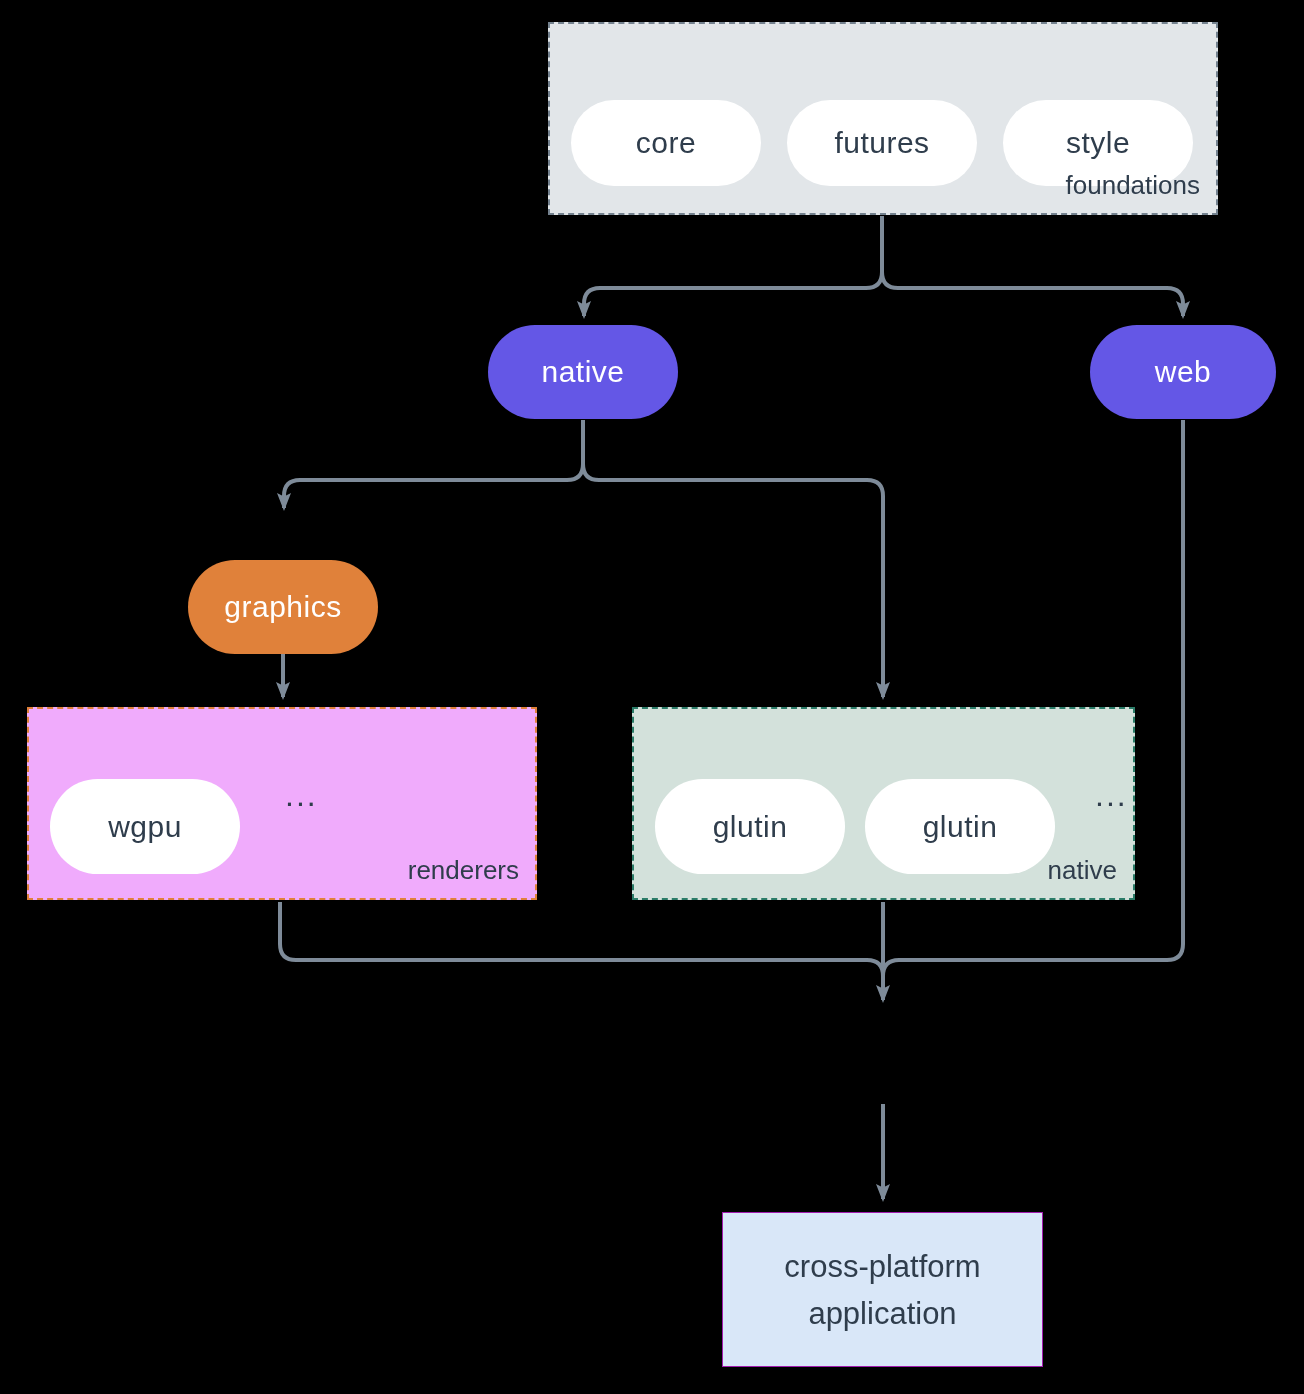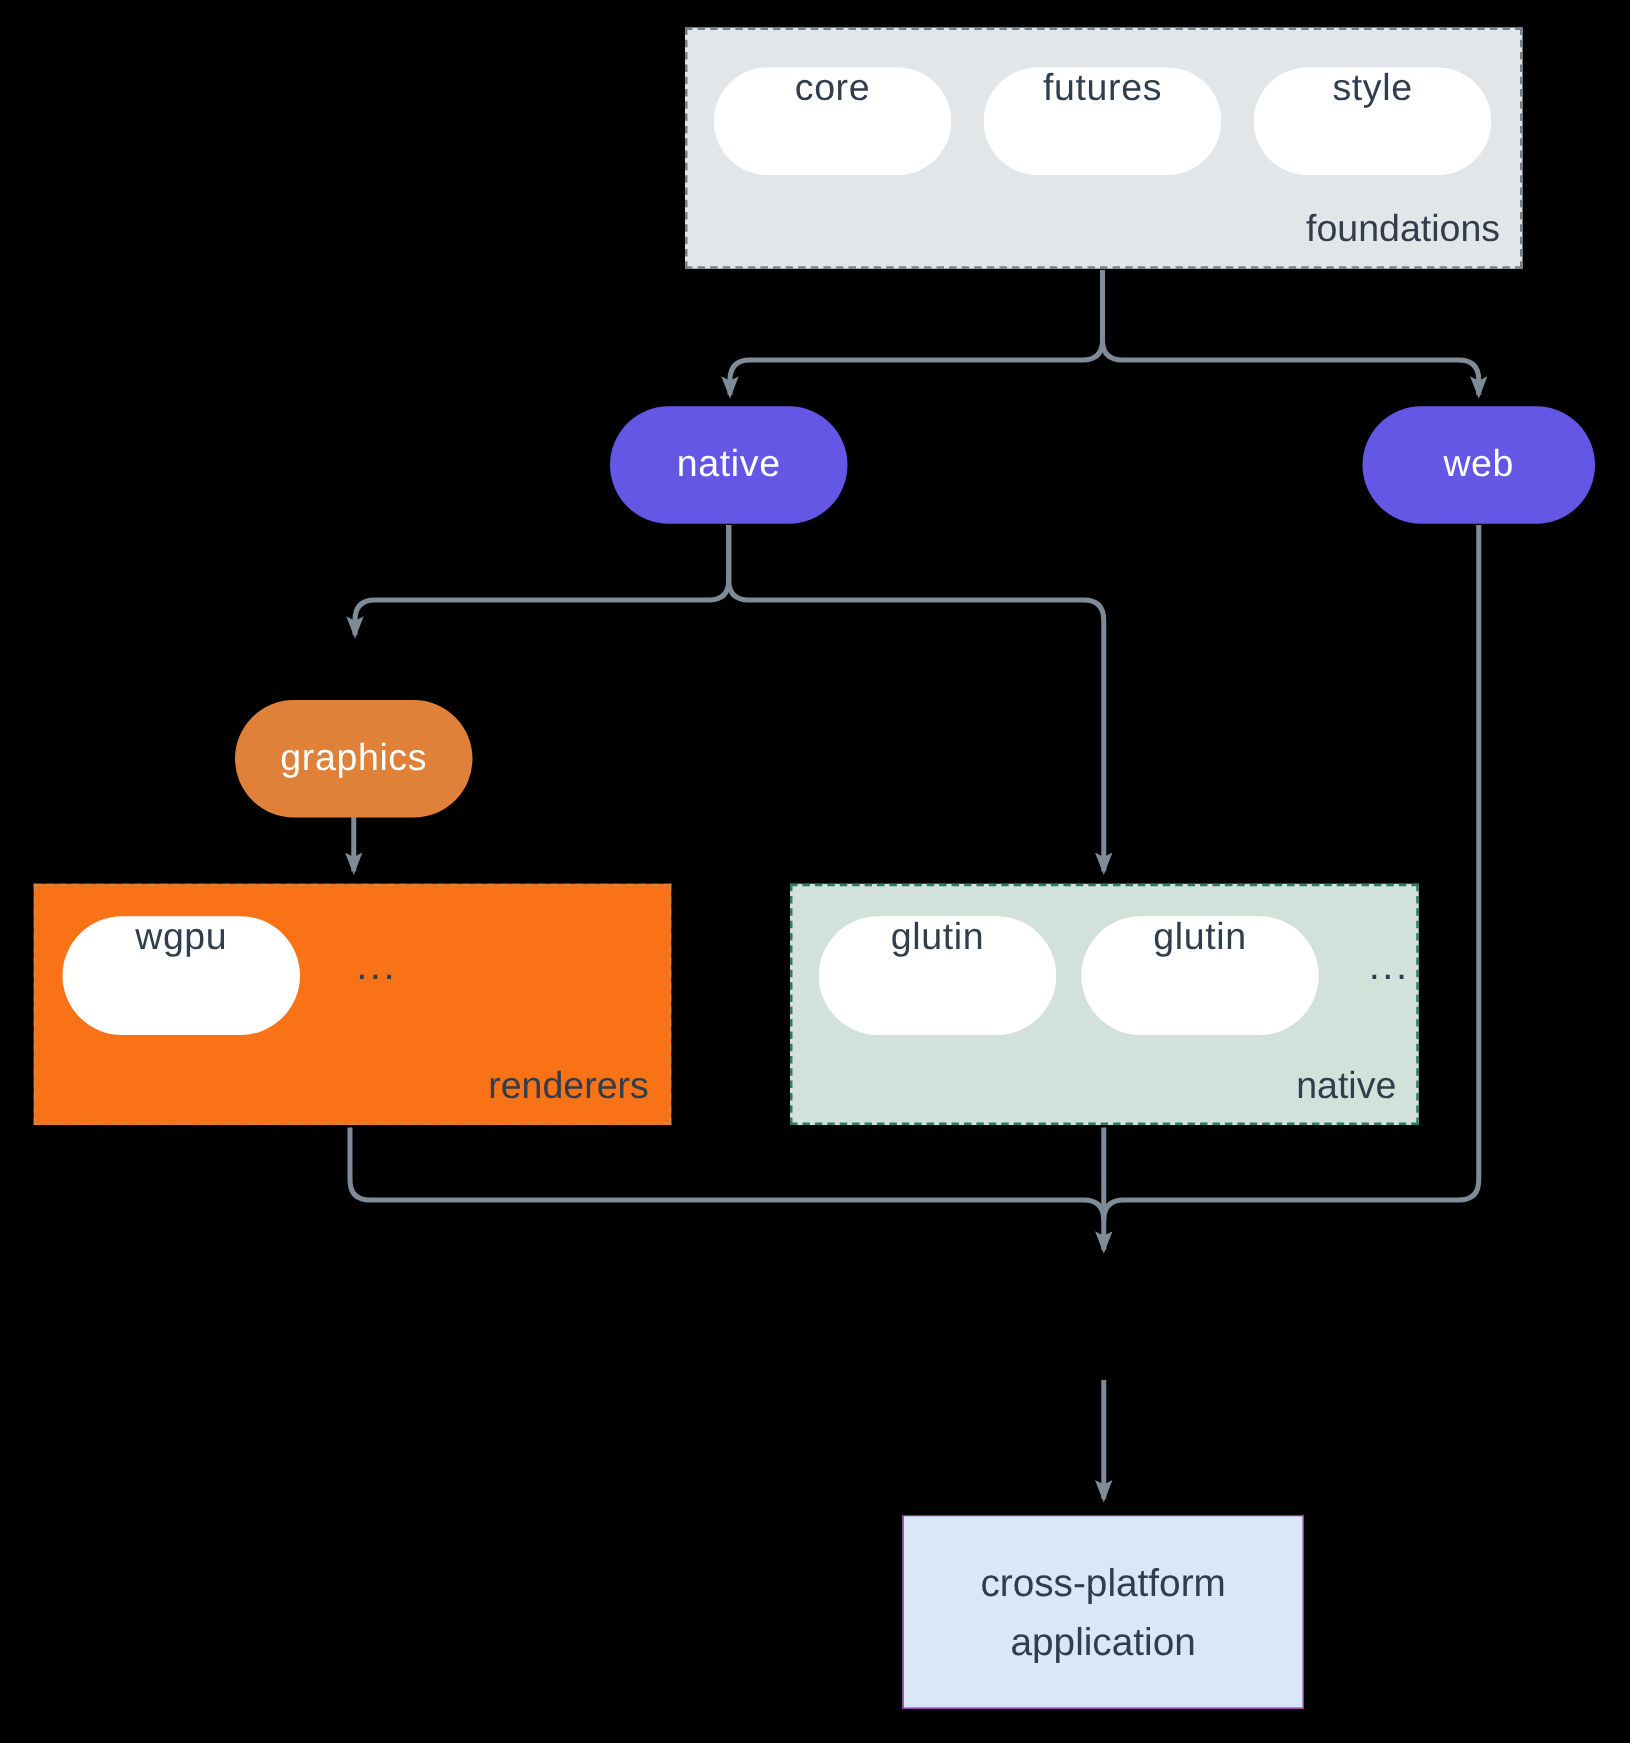--- a/index.html
+++ b/index.html
@@ -29,61 +29,62 @@
     position: absolute;
     border: 2px dashed;
   }
   .group-foundations {
     left: 548px; top: 22px; width: 670px; height: 193px;
     background: #e2e6e9;
     border-color: #74828f;
   }
   .group-renderers {
     left: 27px; top: 707px; width: 510px; height: 193px;
-    background: #f97316;
+    background: #f0abfc;
     border-color: #e0813a;
   }
   .group-shells {
     left: 632px; top: 707px; width: 503px; height: 193px;
     background: #d3e1db;
     border-color: #2b7c68;
   }
   .pill-row {
     position: absolute;
     display: flex;
     align-items: center;
   }
   .group-foundations .pill-row { left: 21px; top: 30px; gap: 26px; }
   .group-renderers  .pill-row { left: 21px; top: 24px; gap: 25px; }
   .group-shells     .pill-row { left: 21px; top: 24px; gap: 20px; }
   .pill {
     display: flex;
-    align-items: flex-start;
+    align-items: center;
     justify-content: center;
     border-radius: 999px;
     font-size: 30px;
     letter-spacing: 0.5px;
+    margin-top: 46px;
   }
   .pill-white {
     width: 190px; height: 86px;
     background: #ffffff;
     color: #2f3d4c;
   }
   .group-renderers .pill-white, .group-shells .pill-white { height: 95px; }
   .ellipsis {
     font-size: 32px;
     color: #2f3d4c;
     margin-left: 20px;
     letter-spacing: 2px;
     transform: translateY(-8px);
   }
   .group-label {
     position: absolute;
     right: 16px; bottom: 12px;
-    font-size: 30px;
+    font-size: 26px;
     color: #2f3d4c;
   }
   .node {
     position: absolute;
     display: flex;
     align-items: center;
     justify-content: center;
     border-radius: 999px;
     font-size: 30px;
     letter-spacing: 0.5px;

